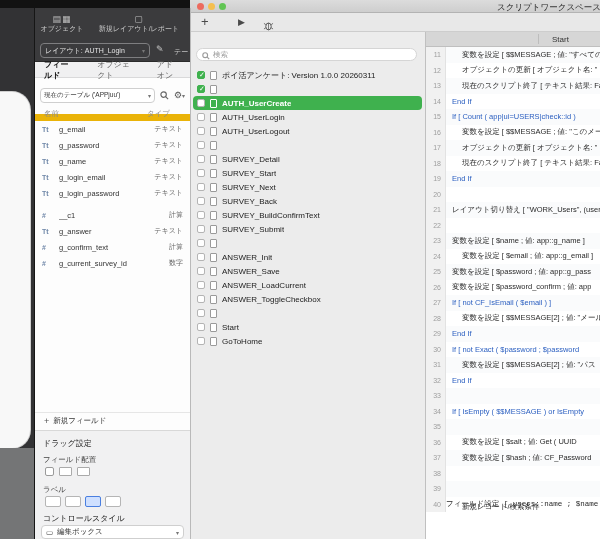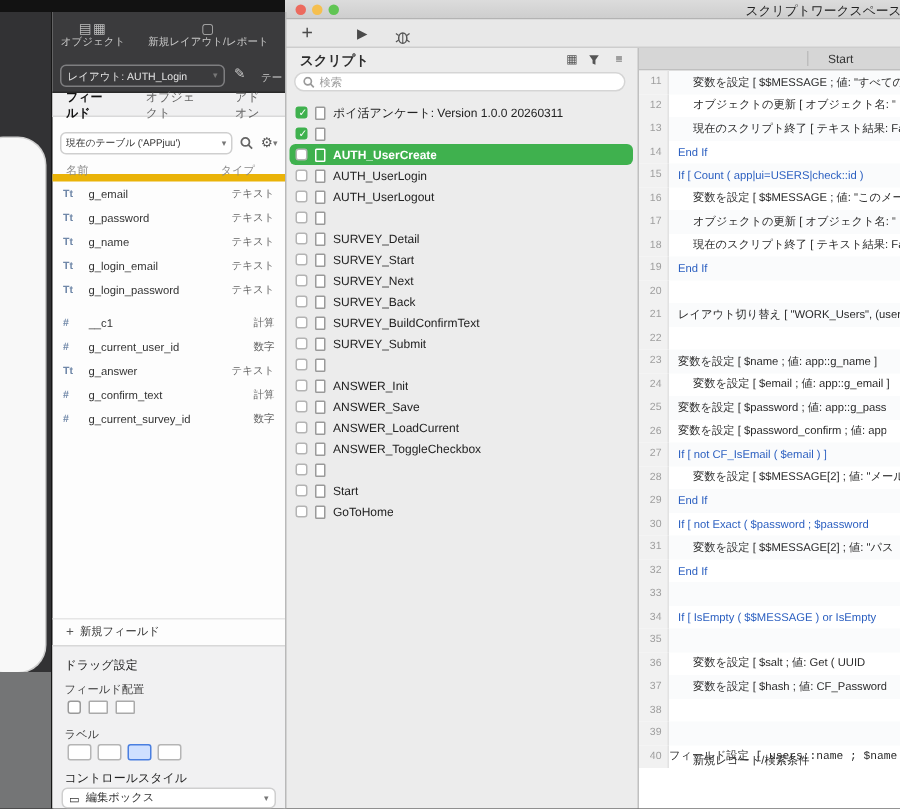--- a/index.html
+++ b/index.html
@@ -29,21 +29,21 @@
 
   .lw-tabs { position:absolute; top:54px; left:0; right:0; height:16px; background:#f0f0f1; border-bottom:1px solid #d9d9da;
     display:flex; align-items:center; gap:23px; padding:0 9px; font-size:8px; color:#666; }
   .lw-tab.selected { color:#111; font-weight:bold; }
 
   .lw-tablerow { position:absolute; top:76px; left:0; right:0; height:22px; display:flex; align-items:center; padding:0 5px; gap:5px; }
   .lw-dropdown { flex:1; height:15px; background:#fff; border:1px solid #cfcfcf; border-radius:4px; font-size:6.5px; color:#333;
     display:flex; align-items:center; justify-content:space-between; padding:0 3px; white-space:nowrap; overflow:hidden; }
   .lw-tool { font-size:9px; color:#555; display:inline-flex; align-items:center; }
 
-  .lw-colhead { position:absolute; top:98px; left:0; right:0; height:15px; border-bottom:5px solid #eab308; font-size:7.5px; color:#8a8a8a; }
+  .lw-colhead { position:absolute; top:98px; left:0; right:0; height:15px; border-bottom:7px solid #eab308; font-size:7.5px; color:#8a8a8a; }
   .lw-colhead .c-name { position:absolute; left:9px; top:3px; }
   .lw-colhead .c-type { position:absolute; left:112px; top:3px; }
 
   .field-list { position:absolute; top:113px; left:0; right:0; }
   .fl-row { height:16px; display:flex; align-items:center; padding:0 7px; }
   .fl-row.gap { margin-top:6px; }
   .fl-icon { width:17px; font-size:7px; font-weight:bold; color:#6f87a8; flex:none; }
   .fl-name { flex:1; font-size:7.5px; color:#333; white-space:nowrap; overflow:hidden; }
   .fl-type { font-size:7px; color:#666; white-space:nowrap; }
 
@@ -196,25 +196,20 @@
           <span class="fl-icon">Tt</span>
           <span class="fl-name">g_login_password</span>
           <span class="fl-type">テキスト</span>
         </div>
         <div class="fl-row gap">
           <span class="fl-icon">#</span>
           <span class="fl-name">__c1</span>
           <span class="fl-type">計算</span>
         </div>
         <div class="fl-row">
-          <span class="fl-icon">#</span>
-          <span class="fl-name">g_current_user_id</span>
-          <span class="fl-type">数字</span>
-        </div>
-        <div class="fl-row">
           <span class="fl-icon">Tt</span>
           <span class="fl-name">g_answer</span>
           <span class="fl-type">テキスト</span>
         </div>
         <div class="fl-row">
           <span class="fl-icon">#</span>
           <span class="fl-name">g_confirm_text</span>
           <span class="fl-type">計算</span>
         </div>
         <div class="fl-row">
@@ -270,30 +265,20 @@
             <line x1="6" y1="2.2" x2="6" y2="9.8" stroke="#555" stroke-width="0.8"></line>
             <line x1="3" y1="4" x2="1" y2="2.6" stroke="#555" stroke-width="0.9"></line>
             <line x1="9" y1="4" x2="11" y2="2.6" stroke="#555" stroke-width="0.9"></line>
             <line x1="3" y1="7.4" x2="1" y2="8.8" stroke="#555" stroke-width="0.9"></line>
             <line x1="9" y1="7.4" x2="11" y2="8.8" stroke="#555" stroke-width="0.9"></line>
           </svg>
       </span>
     </div>
 
     <div class="script-pane">
-      <div class="pane-header">
-        <span class="pane-title">スクリプト</span>
-        <span class="ph-ic i1">▦</span>
-        <span class="ph-ic i2">
-          <svg width="8" height="8" viewBox="0 0 10 10">
-              <path d="M1 1h8L6.2 5v4L3.8 8V5z" fill="#555"></path>
-            </svg>
-        </span>
-        <span class="ph-ic i3">≡</span>
-      </div>
       <div class="search-row">
         <span class="mag">
           <svg width="8" height="8" viewBox="0 0 10 10">
               <circle cx="4" cy="4" r="3" fill="none" stroke="#9a9a9a" stroke-width="1.4"></circle>
               <line x1="6.2" y1="6.2" x2="9" y2="9" stroke="#9a9a9a" stroke-width="1.4"></line>
             </svg>
         </span>
         <input class="search-input" placeholder="検索" style="">
       </div>
       <div class="script-list">

